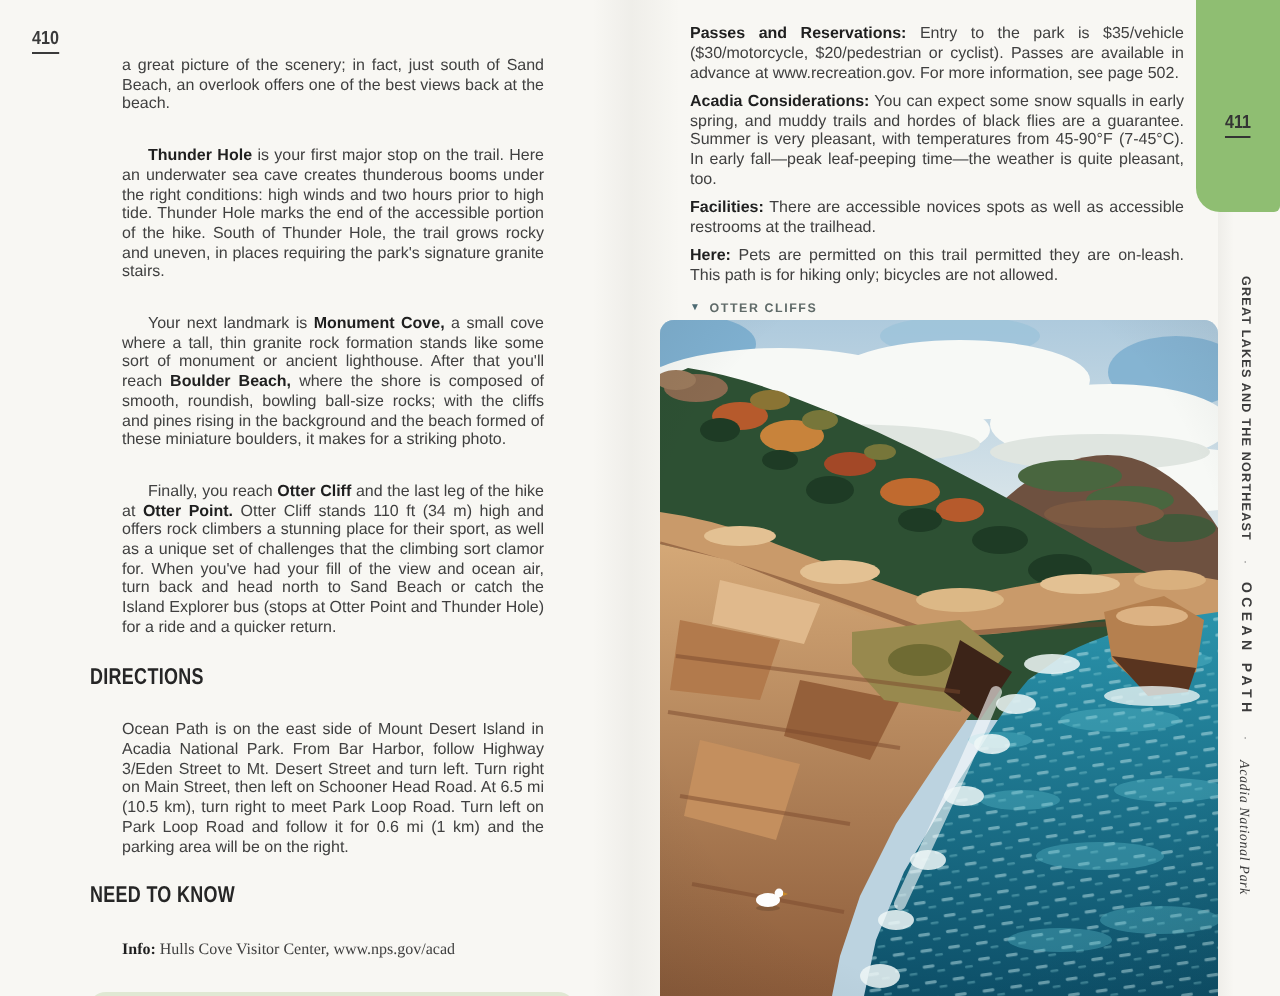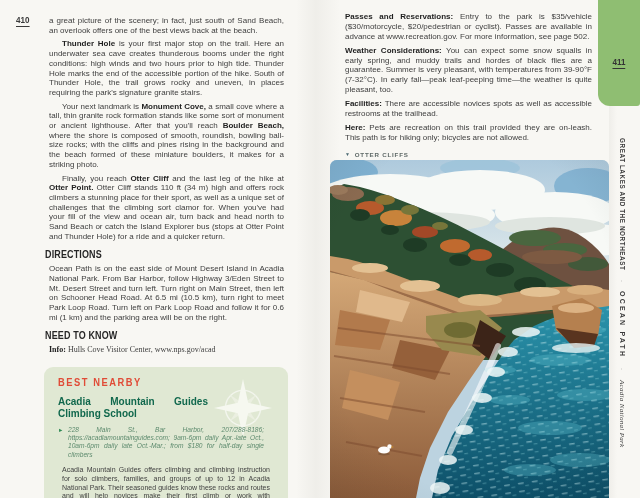--- a/index.html
+++ b/index.html
@@ -15,21 +15,21 @@
     position:absolute;left:16px;top:14px;
     font-weight:bold;font-size:9.5px;color:#3a3a3a;
     border-bottom:1px solid #3a3a3a;padding-bottom:1px;
     transform:scaleX(.85);transform-origin:left top;
   }
   
   .col-left{
     position:absolute;left:45px;top:12px;width:243px;
     font-size:8px;line-height:9.7px;color:#404040;text-align:justify;
   }
-  .col-left p{margin:4px;}
+  .col-left p{margin:16px;}
   .col-left p.indent{text-indent:13px;}
   h2.sec{
     font-size:11.5px;font-weight:bold;color:#262626;
     margin:9px 0 4px;transform:scaleX(.78);transform-origin:left center;
     letter-spacing:.2px;white-space:nowrap;
   }
   .info-line{margin-top:1px;font-family:Liberation Serif, serif;}
   
   .bn-box{
     margin-top:12px;margin-left:-1px;width:244px;box-sizing:border-box;
@@ -127,23 +127,23 @@
       <span class="bn-bullet">►</span><span>228 Main St., Bar Harbor, 207/288-8186; https://acadiamountainguides.com; 9am-6pm daily Apr.-late Oct., 10am-6pm daily late Oct.-Mar.; from $180 for half-day single climbers</span>
     </div>
     <p class="bn-body">Acadia Mountain Guides offers climbing and climbing instruction for solo climbers, families, and groups of up to 12 in Acadia National Park. Their seasoned guides know these rocks and routes and will help novices make their first climb or work with experienced rock climbers to hone their techniques or tackle the park's most challenging routes. They also offer guided hikes and canoe trips (from $150 half day, $250 full day) inside the park and ice climbing (from $500) at locations outside the national park. Guide clients meet at the retail shop in Bar Harbor.</p>
   </div>
 </div>
 
 <div class="gutter"></div>
 
 <div class="col-right">
   <p><b>Passes and Reservations:</b><span> Entry to the park is $35/vehicle ($30/motorcycle, $20/pedestrian or cyclist). Passes are available in advance at www.recreation.gov. For more information, see page 502.</span></p>
-  <p><b>Weather Considerations:</b><span> You can expect some snow squalls in early spring, and muddy trails and hordes of black flies are a guarantee. Summer is very pleasant, with temperatures from 39-90°F (7-32°C). In early fall—peak leaf-peeping time—the weather is quite pleasant, too.</span></p>
+  <p><b>Acadia Considerations:</b><span> You can expect some snow squalls in early spring, and muddy trails and hordes of black flies are a guarantee. Summer is very pleasant, with temperatures from 45-90°F (7-45°C). In early fall—peak leaf-peeping time—the weather is quite pleasant, too.</span></p>
   <p><b>Facilities:</b><span> There are accessible novices spots as well as accessible restrooms at the trailhead.</span></p>
-  <p><b>Here:</b><span> Pets are recreation on this trail provided they are on-leash. This path is for hiking only; bicycles are not allowed.</span></p>
+  <p><b>Here:</b><span> Pets are permitted on this trail permitted they are on-leash. This path is for hiking only; bicycles are not allowed.</span></p>
   <div class="photo-caption">
     <span class="caption-marker">▼</span><span>OTTER CLIFFS</span>
   </div>
 </div>
 
 <div class="photo">
   <svg width="279" height="338" viewBox="0 0 279 338">
     <defs>
       <linearGradient id="sky" x1="0" y1="0" x2="0" y2="1">
         <stop offset="0" stop-color="#aecadd"></stop>

